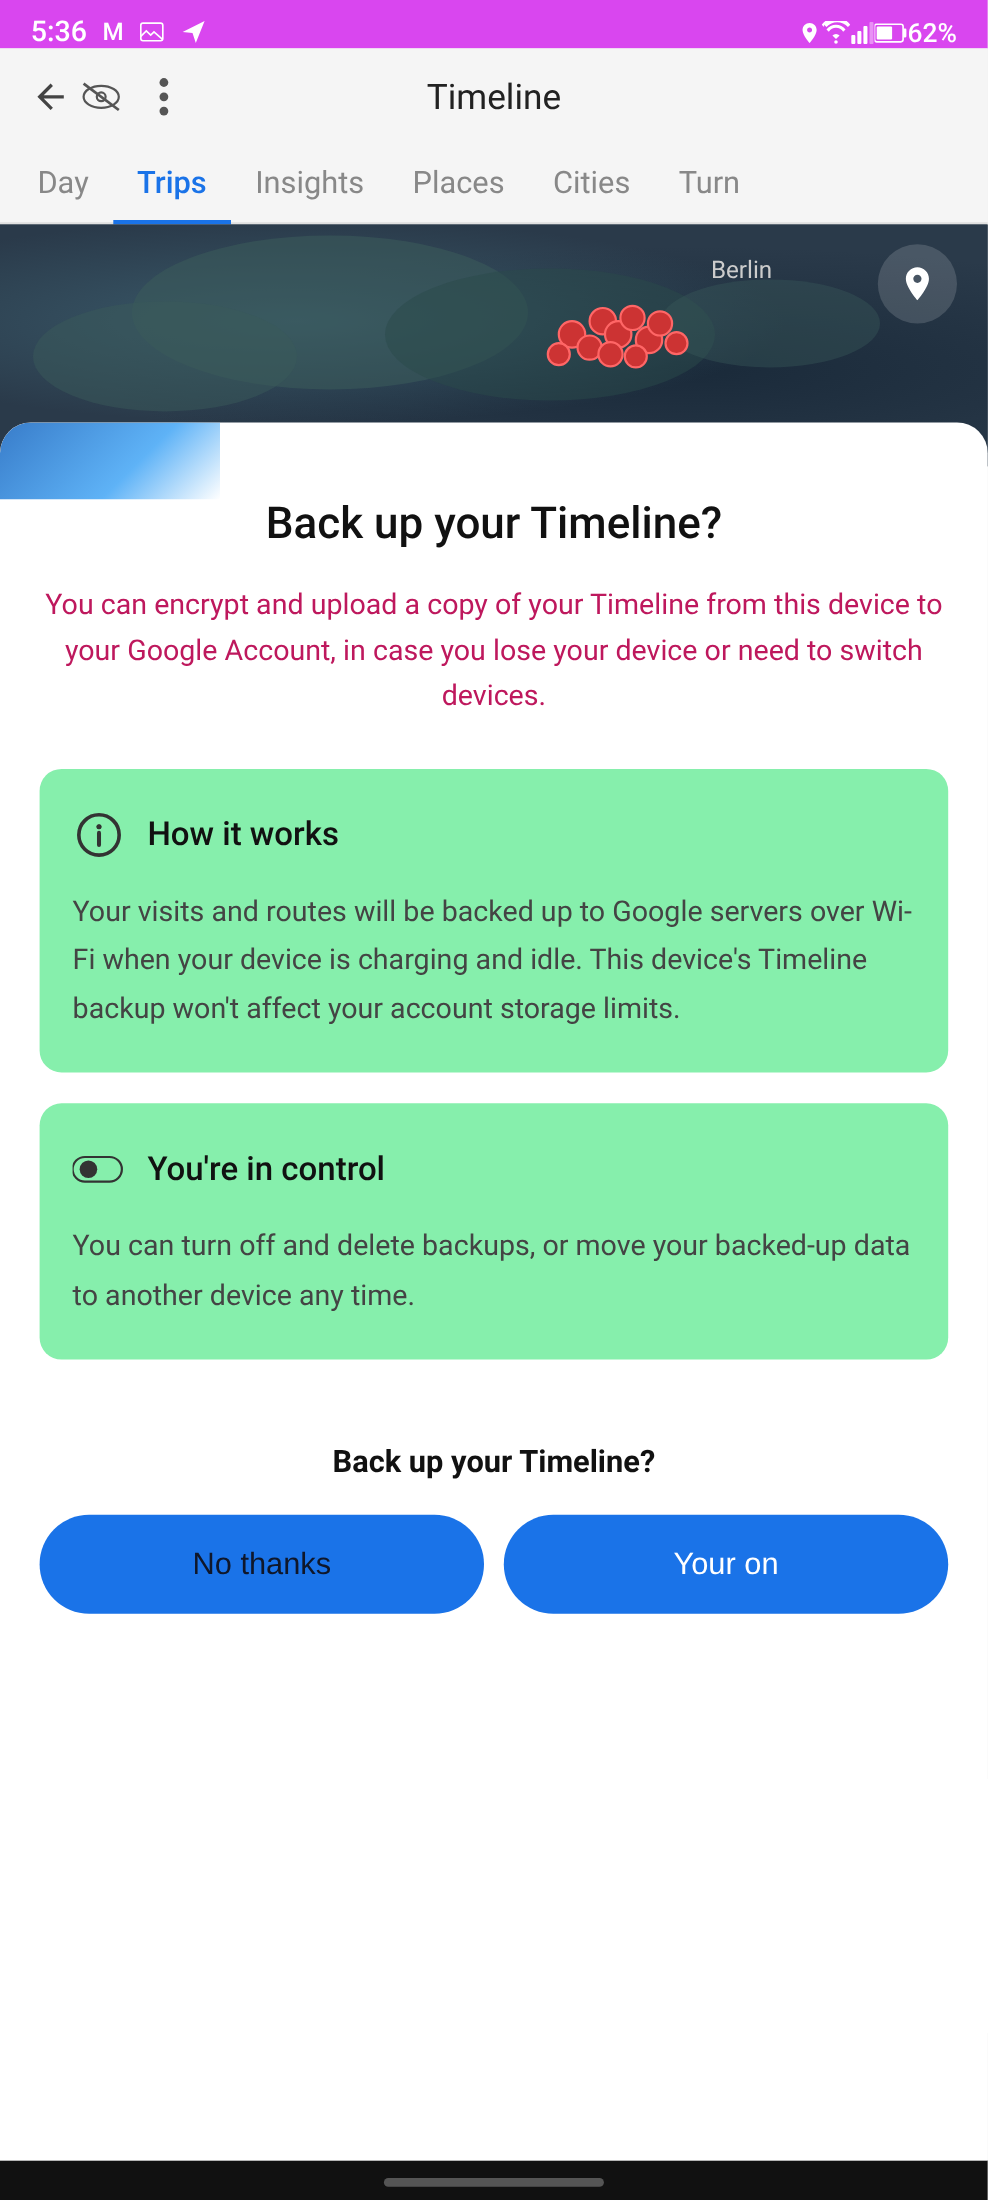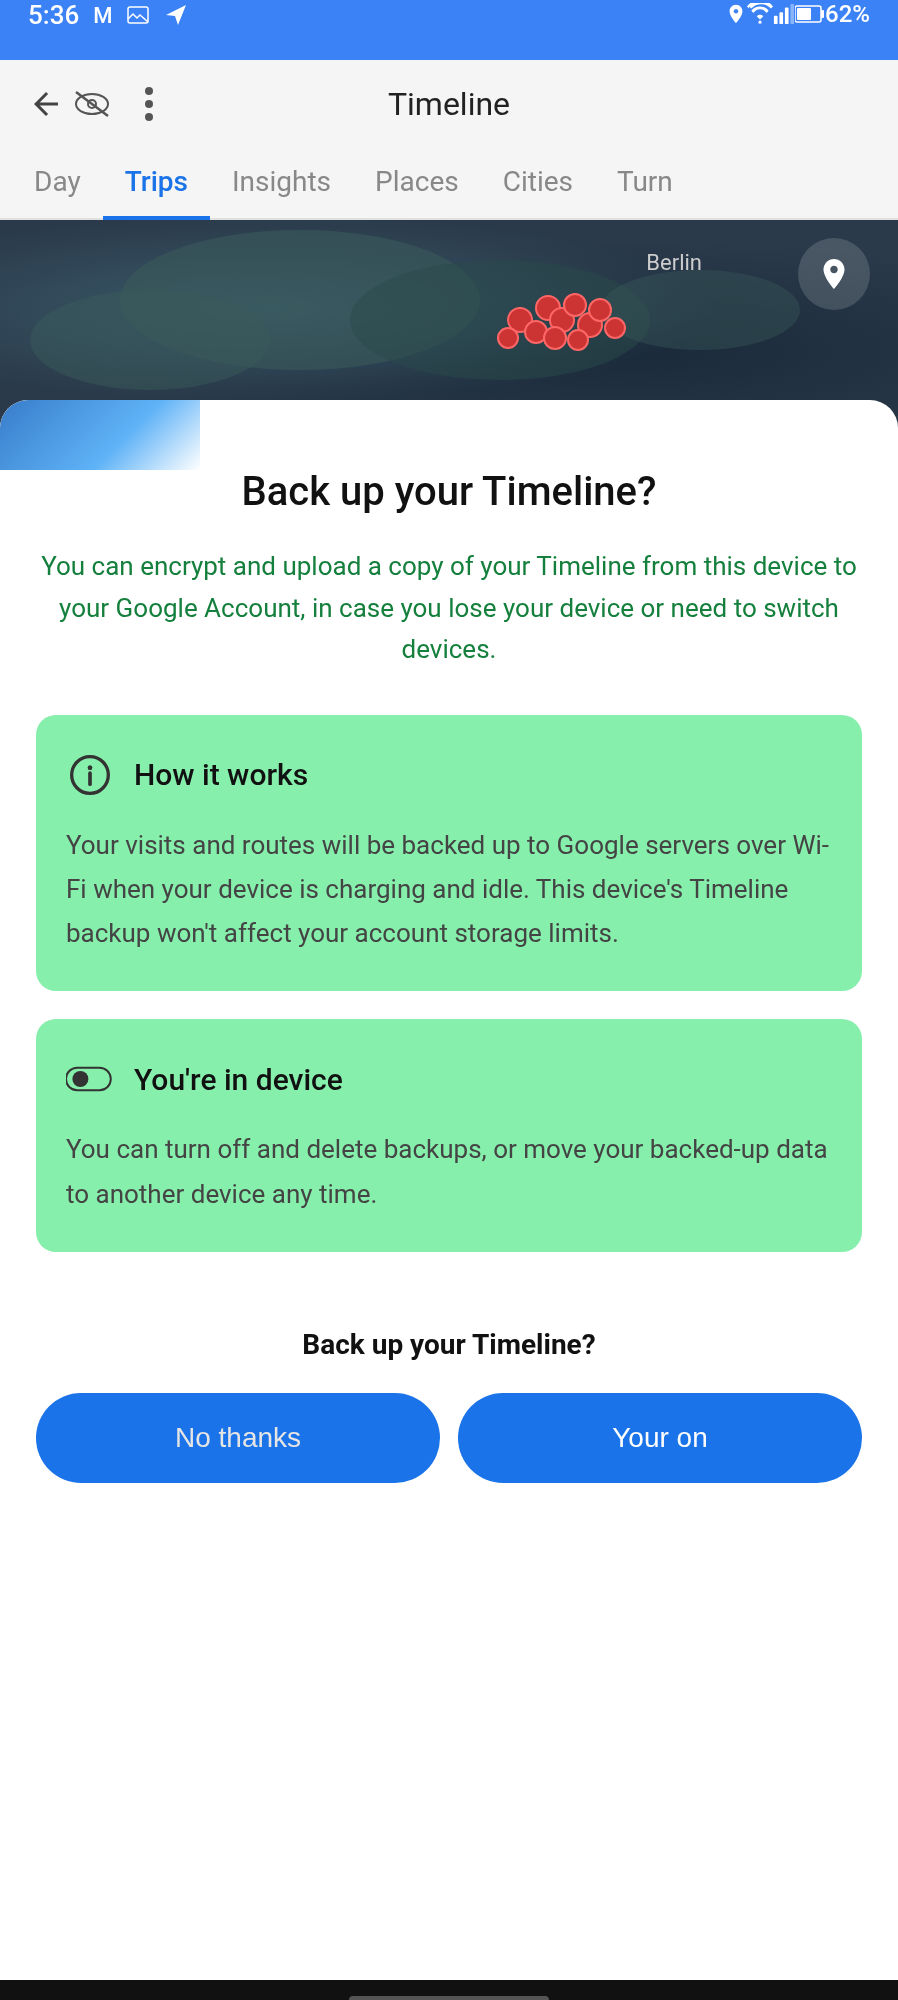--- a/index.html
+++ b/index.html
@@ -8,24 +8,24 @@
     body {
       width: 898px;
       min-height: 2000px;
       font-family: 'Roboto', Arial, sans-serif;
       background: #f0f0f0;
       overflow-x: hidden;
     }
 
     
     .status-bar {
-      background: #3b82f6;
-      height: 60px;
-      display: flex;
-      align-items: flex-start;
+      background: #d946ef;
+      height: 44px;
+      display: flex;
+      align-items: flex-end;
       justify-content: space-between;
       padding: 0 28px;
     }
     .status-left {
       display: flex;
       align-items: center;
       gap: 14px;
       color: #fff;
       font-size: 26px;
       font-weight: 500;
@@ -175,21 +175,21 @@
       font-size: 40px;
       font-weight: 500;
       color: #111;
       text-align: center;
       margin-top: 30px;
       margin-bottom: 28px;
       line-height: 1.3;
     }
     .sheet-description {
       font-size: 26px;
-      color: #15803d;
+      color: #be185d;
       text-align: center;
       line-height: 1.6;
       margin-bottom: 44px;
     }
 
     
     .info-card {
       background: #86efac;
       border-radius: 20px;
       padding: 36px 30px;
@@ -231,21 +231,21 @@
       display: flex;
       gap: 18px;
       margin-bottom: 24px;
     }
     .btn-no-thanks {
       flex: 1;
       height: 90px;
       background: #1a73e8;
       border: none;
       border-radius: 50px;
-      color: #e5e5e5;
+      color: #0f172a;
       font-size: 28px;
       font-weight: 500;
       cursor: pointer;
     }
     .btn-turn-on {
       flex: 1;
       height: 90px;
       background: #1a73e8;
       border: none;
       border-radius: 50px;
@@ -419,21 +419,21 @@
   </div>
 
   <div class="info-card">
     <div class="info-card-header">
       <div class="info-card-icon">
         <svg width="60" height="36" viewBox="0 0 60 36" fill="none">
           <rect x="0" y="4" width="56" height="28" rx="14" fill="none" stroke="#333" stroke-width="2.5"></rect>
           <circle cx="18" cy="18" r="10" fill="#333"></circle>
         </svg>
       </div>
-      <span class="info-card-title">You're in device</span>
+      <span class="info-card-title">You're in control</span>
     </div>
     <p class="info-card-body">You can turn off and delete backups, or move your backed-up data to another device any time.</p>
   </div>
 
   <div style="padding-top: 28px;">
     <div class="bottom-question">Back up your Timeline?</div>
     <div class="action-buttons">
       <button class="btn-no-thanks">No thanks</button>
       <button class="btn-turn-on">Your on</button>
     </div>

